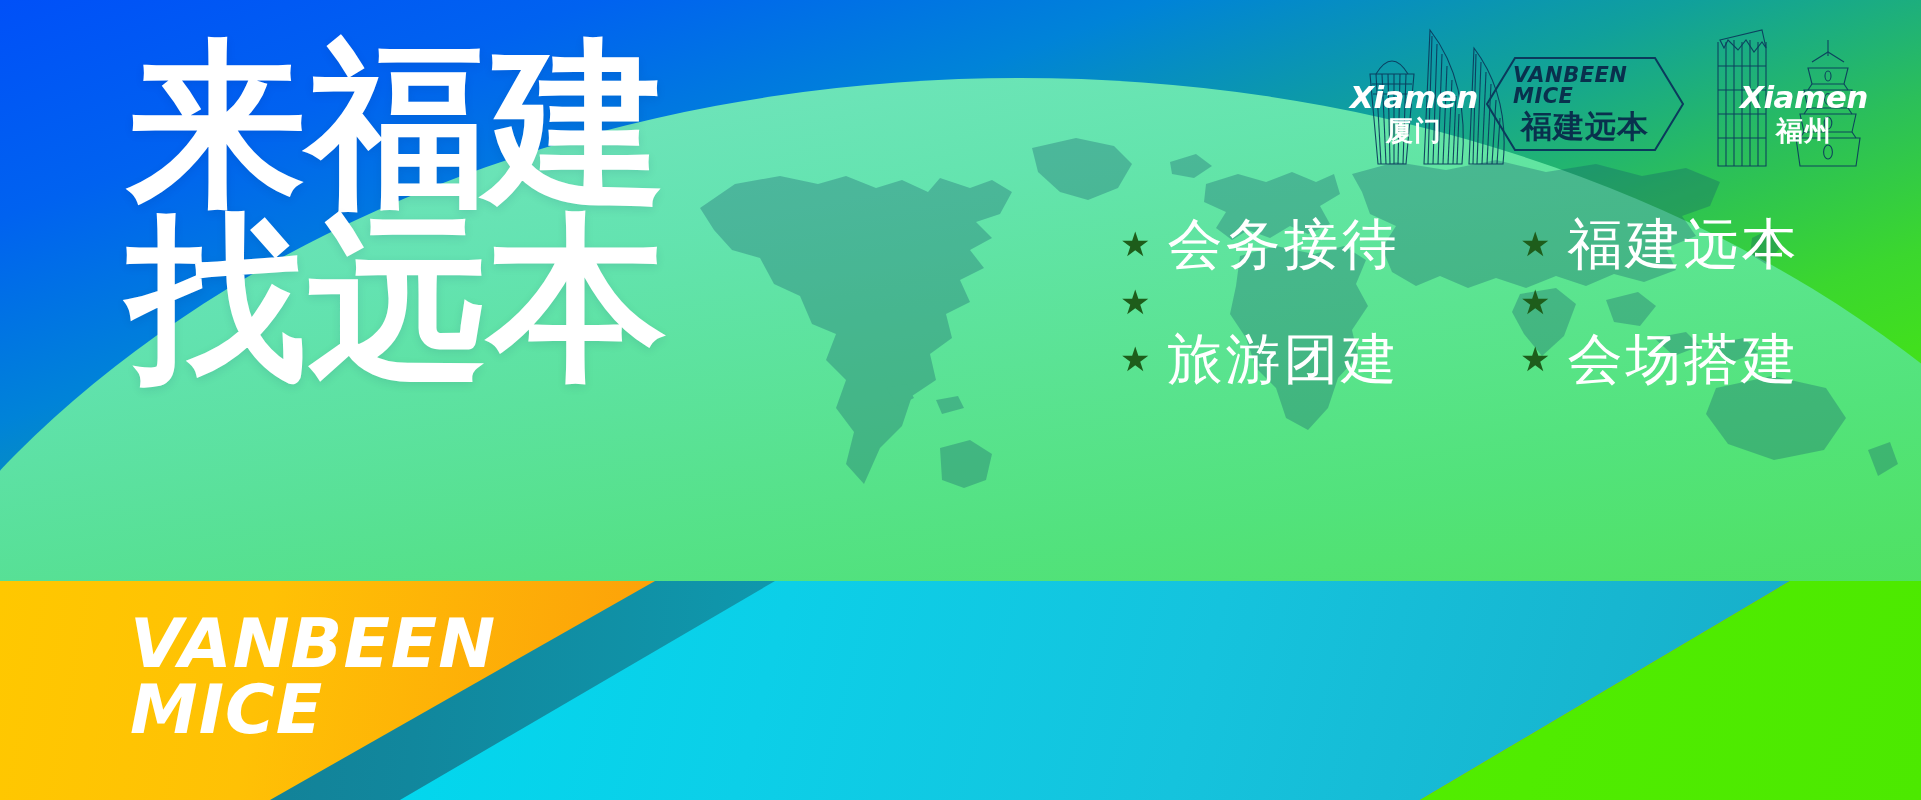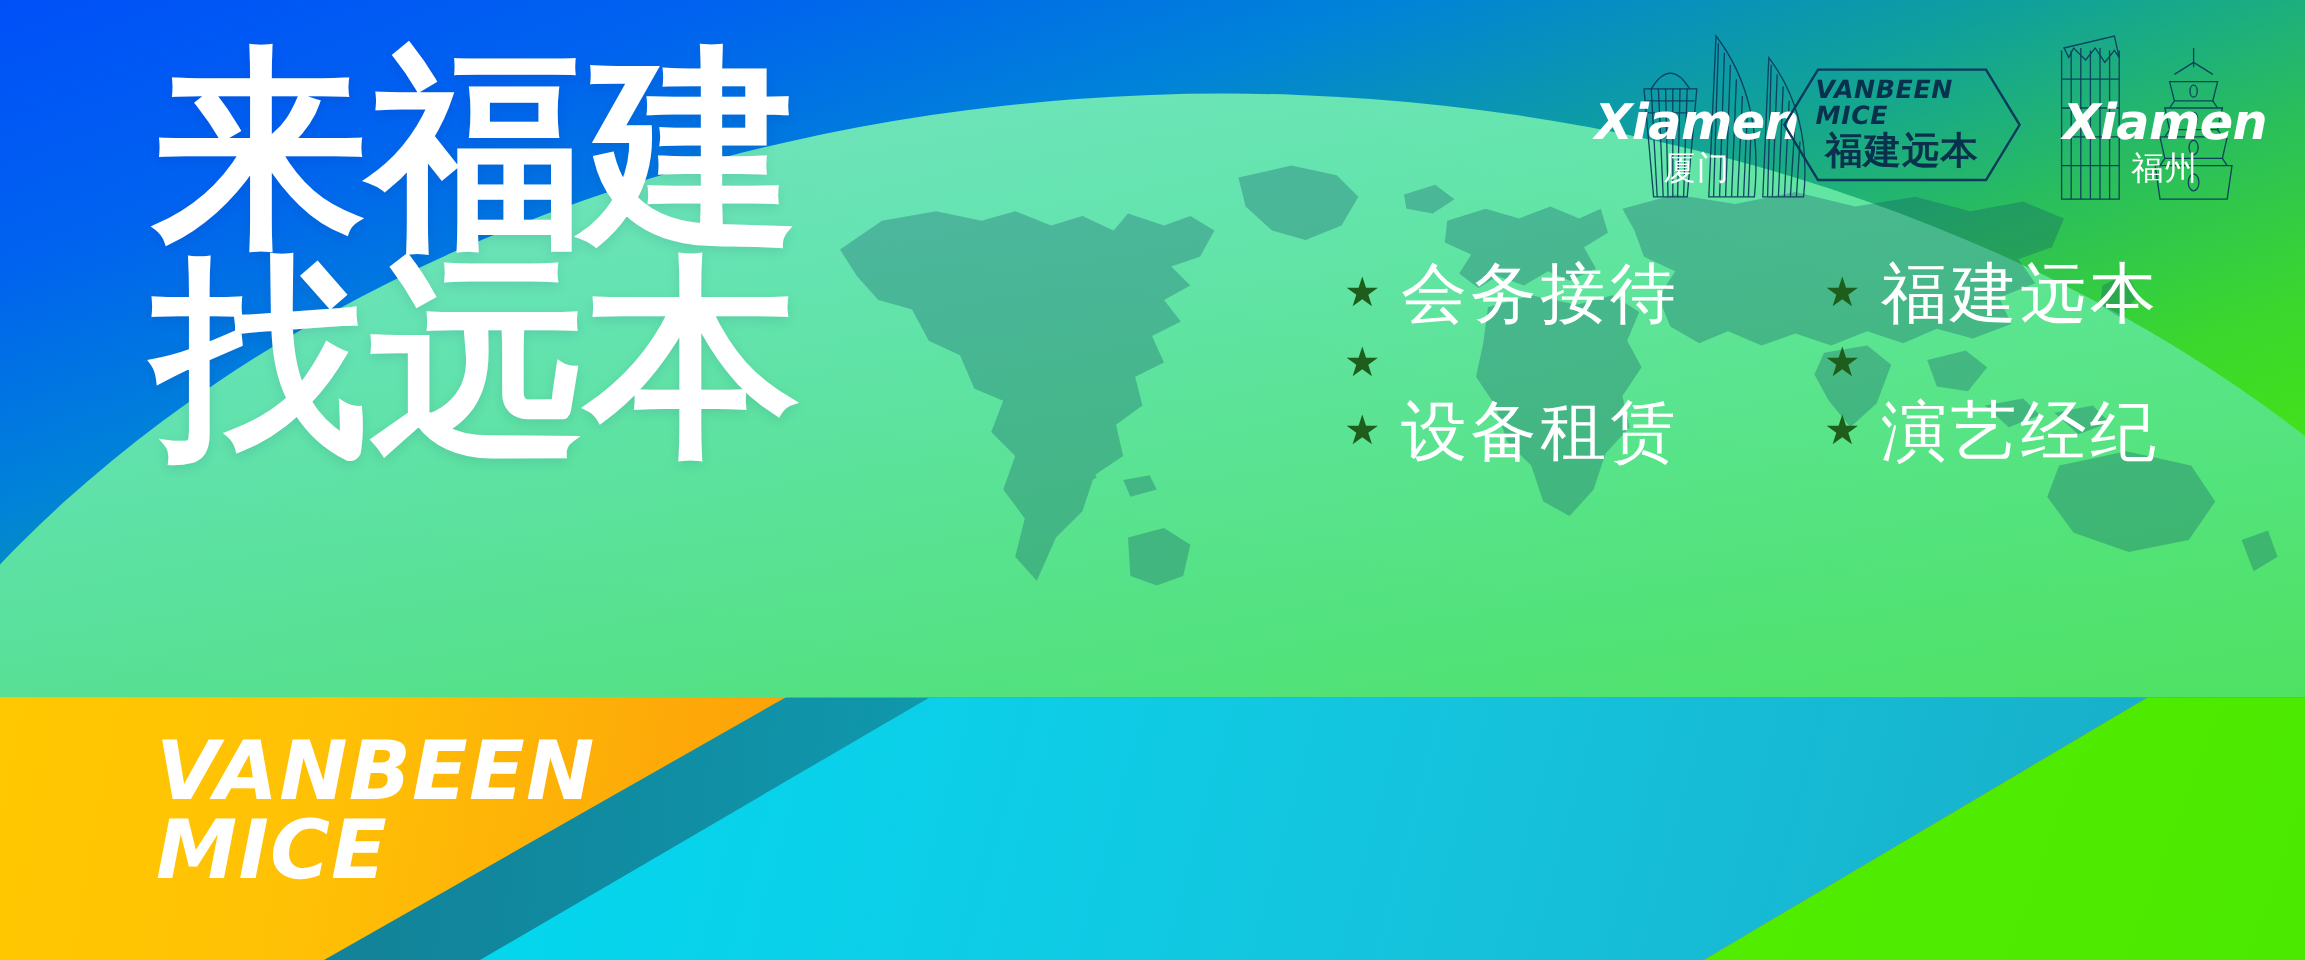--- a/index.html
+++ b/index.html
@@ -105,22 +105,22 @@
 
   .cityname{
     position:absolute;
     color:#ffffff;
     font-style:italic;
     font-weight:900;
     line-height:1;
     text-align:center;
     font-family:"DejaVu Sans","Liberation Sans",sans-serif;
   }
-  .cityname .en{display:block;font-size:41px;letter-spacing:-0.5px;}
-  .cityname .cn{display:block;font-size:27px;font-weight:400;font-style:normal;margin-top:4px;letter-spacing:1px;}
+  .cityname .en{display:block;font-size:31px;letter-spacing:-0.5px;}
+  .cityname .cn{display:block;font-size:27px;font-weight:700;font-style:normal;margin-top:4px;letter-spacing:1px;}
   #city-xiamen{left:14px; top:74px; width:200px;}
   #city-fuzhou{left:404px; top:74px; width:200px;}
 
   
   #hexbadge{
     position:absolute;
     left:185px; top:48px;
     width:200px; height:96px;
   }
   #hexbadge svg{position:absolute;left:0;top:0;}
@@ -254,25 +254,25 @@
         <span class="svc-label">福建远本</span>
       </div>
       <div class="svc">
         <span class="star">★</span>
       </div>
       <div class="svc">
         <span class="star">★</span>
       </div>
       <div class="svc">
         <span class="star">★</span>
-        <span class="svc-label">设备租赁</span>
-      </div>
-      <div class="svc">
-        <span class="star">★</span>
-        <span class="svc-label">演艺经纪</span>
+        <span class="svc-label">旅游团建</span>
+      </div>
+      <div class="svc">
+        <span class="star">★</span>
+        <span class="svc-label">会场搭建</span>
       </div>
     </div>
 
     <div id="citybar">
 
       <div class="skyline" id="sky-xiamen">
         <svg width="200" height="150" viewBox="0 0 200 150" aria-hidden="true">
           <g fill="none" stroke="#0b3a5c" stroke-width="1.1" opacity=".92">
 
             <path d="M14 52 q16 -26 32 0"></path>

